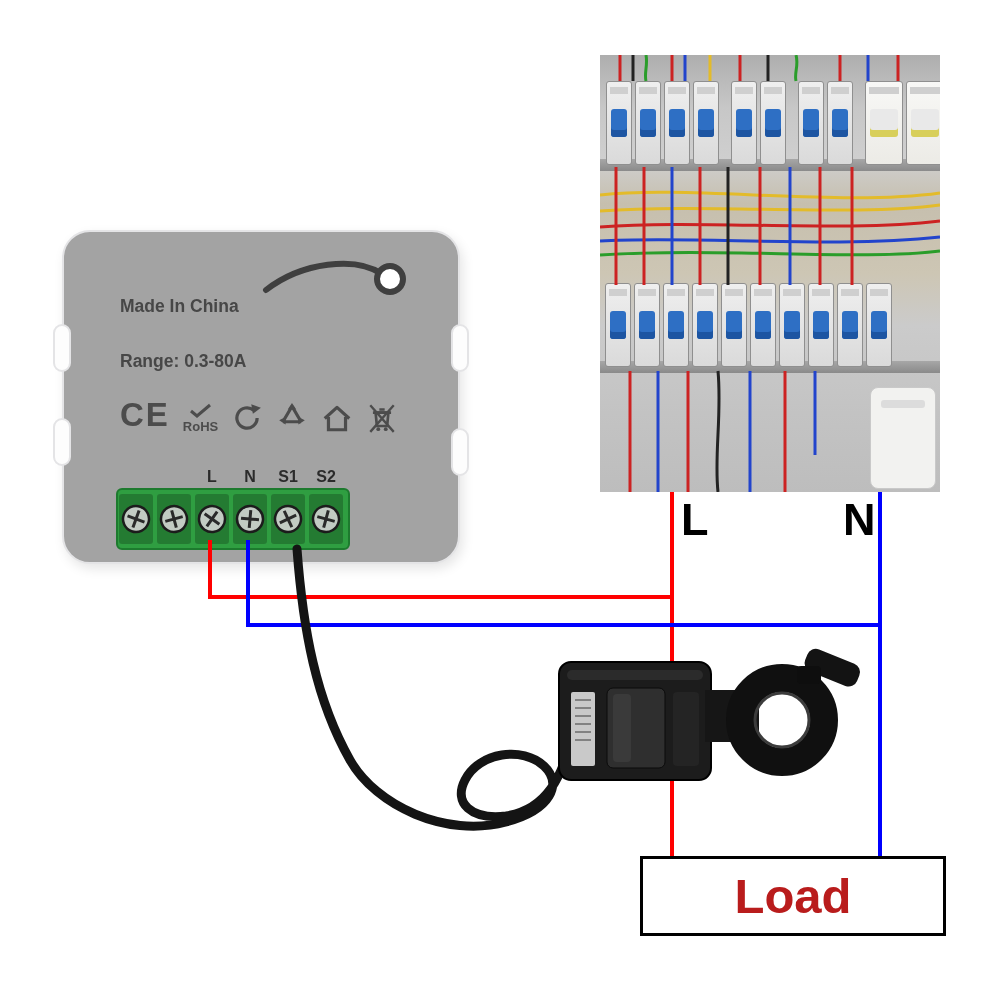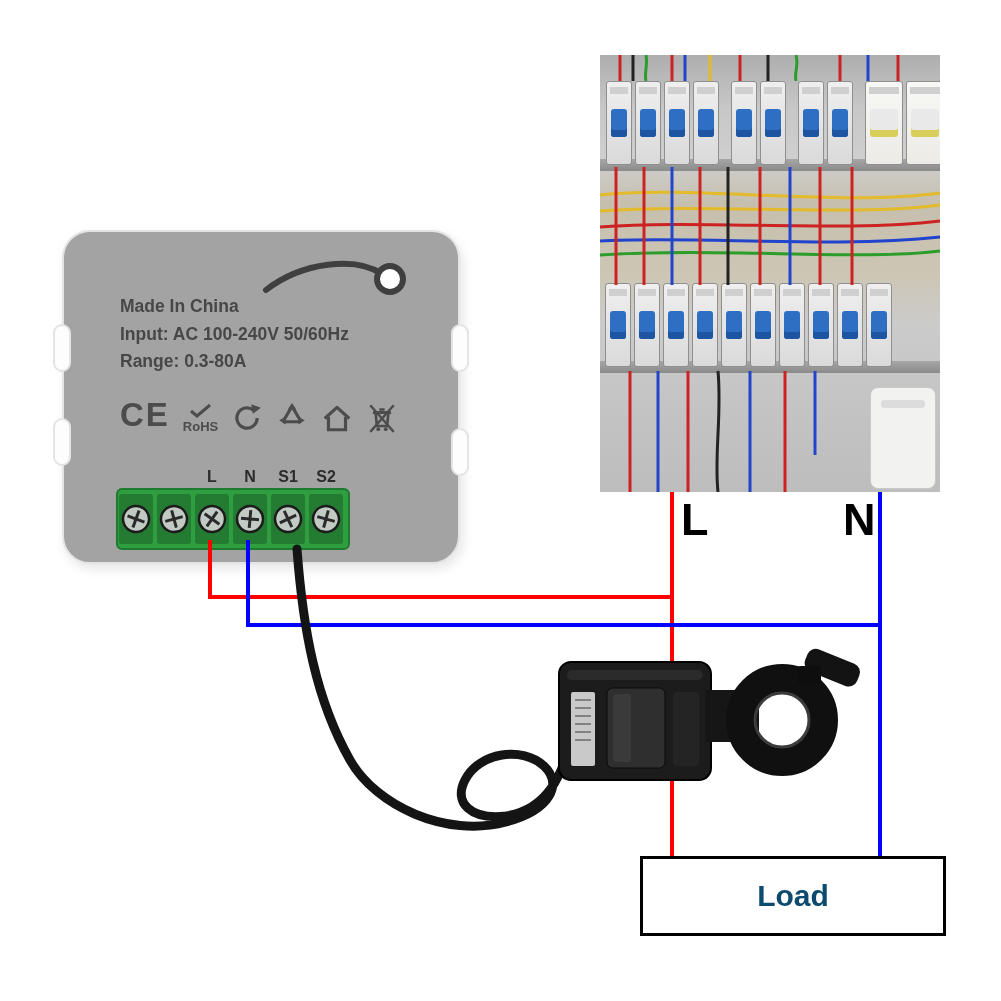--- a/index.html
+++ b/index.html
@@ -48,41 +48,40 @@
   .wl-l{left:681px;top:494px}
   .wl-n{left:843px;top:494px}
   .wires{position:absolute;left:0;top:0;width:1001px;height:1001px;pointer-events:none;z-index:2}
 
   
   .ct{position:absolute;left:545px;top:640px;width:320px;height:160px;z-index:3}
 
   
   .loadbox{position:absolute;left:640px;top:856px;width:306px;height:80px;background:#fff;border:3px solid #000;
            display:flex;align-items:center;justify-content:center;z-index:4}
-  .load-label{font-size:30px;font-weight:bold;color:#0c4a6e}
+  .load-label{font-size:49px;font-weight:bold;color:#b91c1c}
 </style>
 </head>
 <body>
 
 <div class="page">
 
 
   <div class="device">
     <div class="tab tl1"></div>
     <div class="tab tl2"></div>
     <div class="tab tr1"></div>
     <div class="tab tr2"></div>
 
     <svg class="antenna" viewBox="0 0 150 60">
       <path d="M6 42 C 42 14 96 8 122 26" fill="none" stroke="#3f3f3f" stroke-width="6" stroke-linecap="round"></path>
       <circle cx="130" cy="31" r="13" fill="#fff" stroke="#3f3f3f" stroke-width="6"></circle>
     </svg>
 
     <div class="dev-line dl1">Made In China</div>
-    <div class="dev-line dl2">Input: AC 100-240V 50/60Hz</div>
     <div class="dev-line dl3">Range: 0.3-80A</div>
 
     <div class="cert-row">
       <span class="ce">CE</span>
       <span class="rohs">
         <svg width="24" height="15" viewBox="0 0 24 15">
           <path d="M2 8 L8 13 L21 2" fill="none" stroke="#4c4c4c" stroke-width="3"></path>
         </svg>
         <span class="rohs-label">RoHS</span>
       </span>

